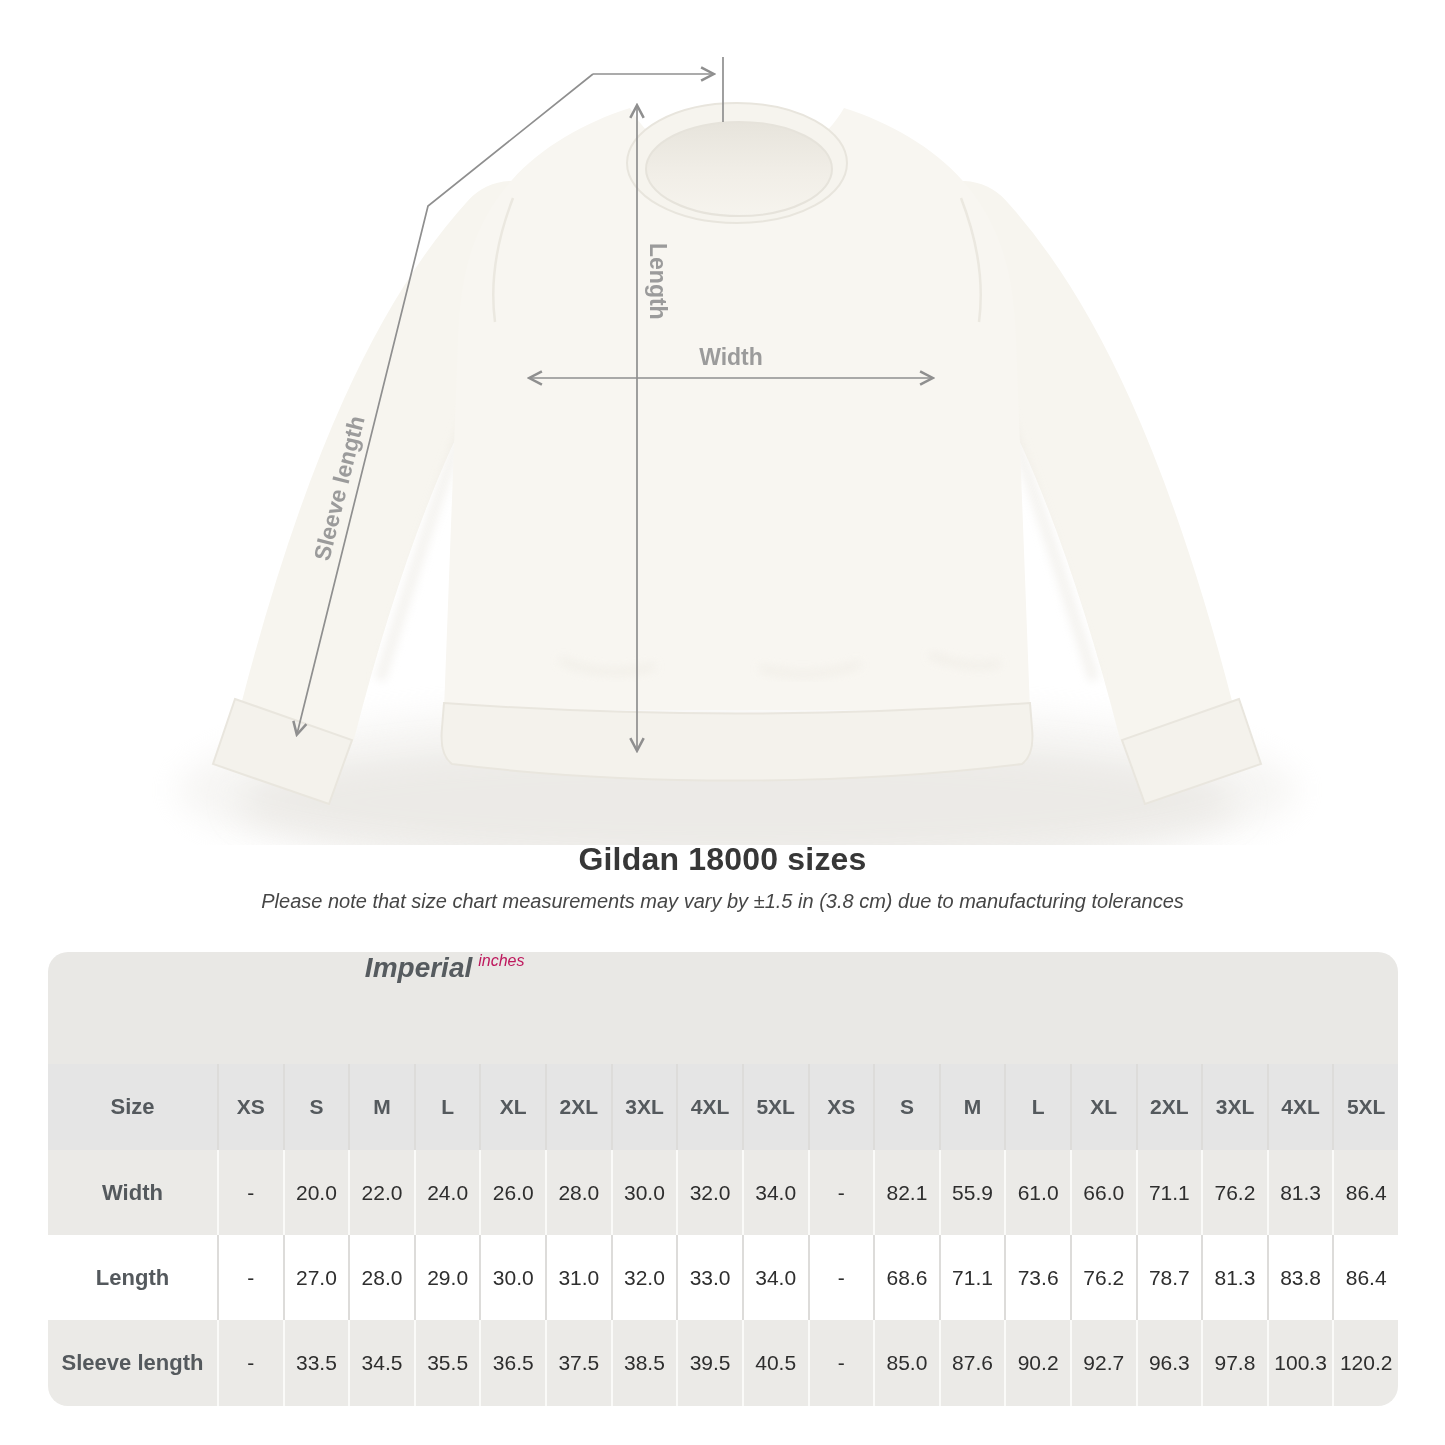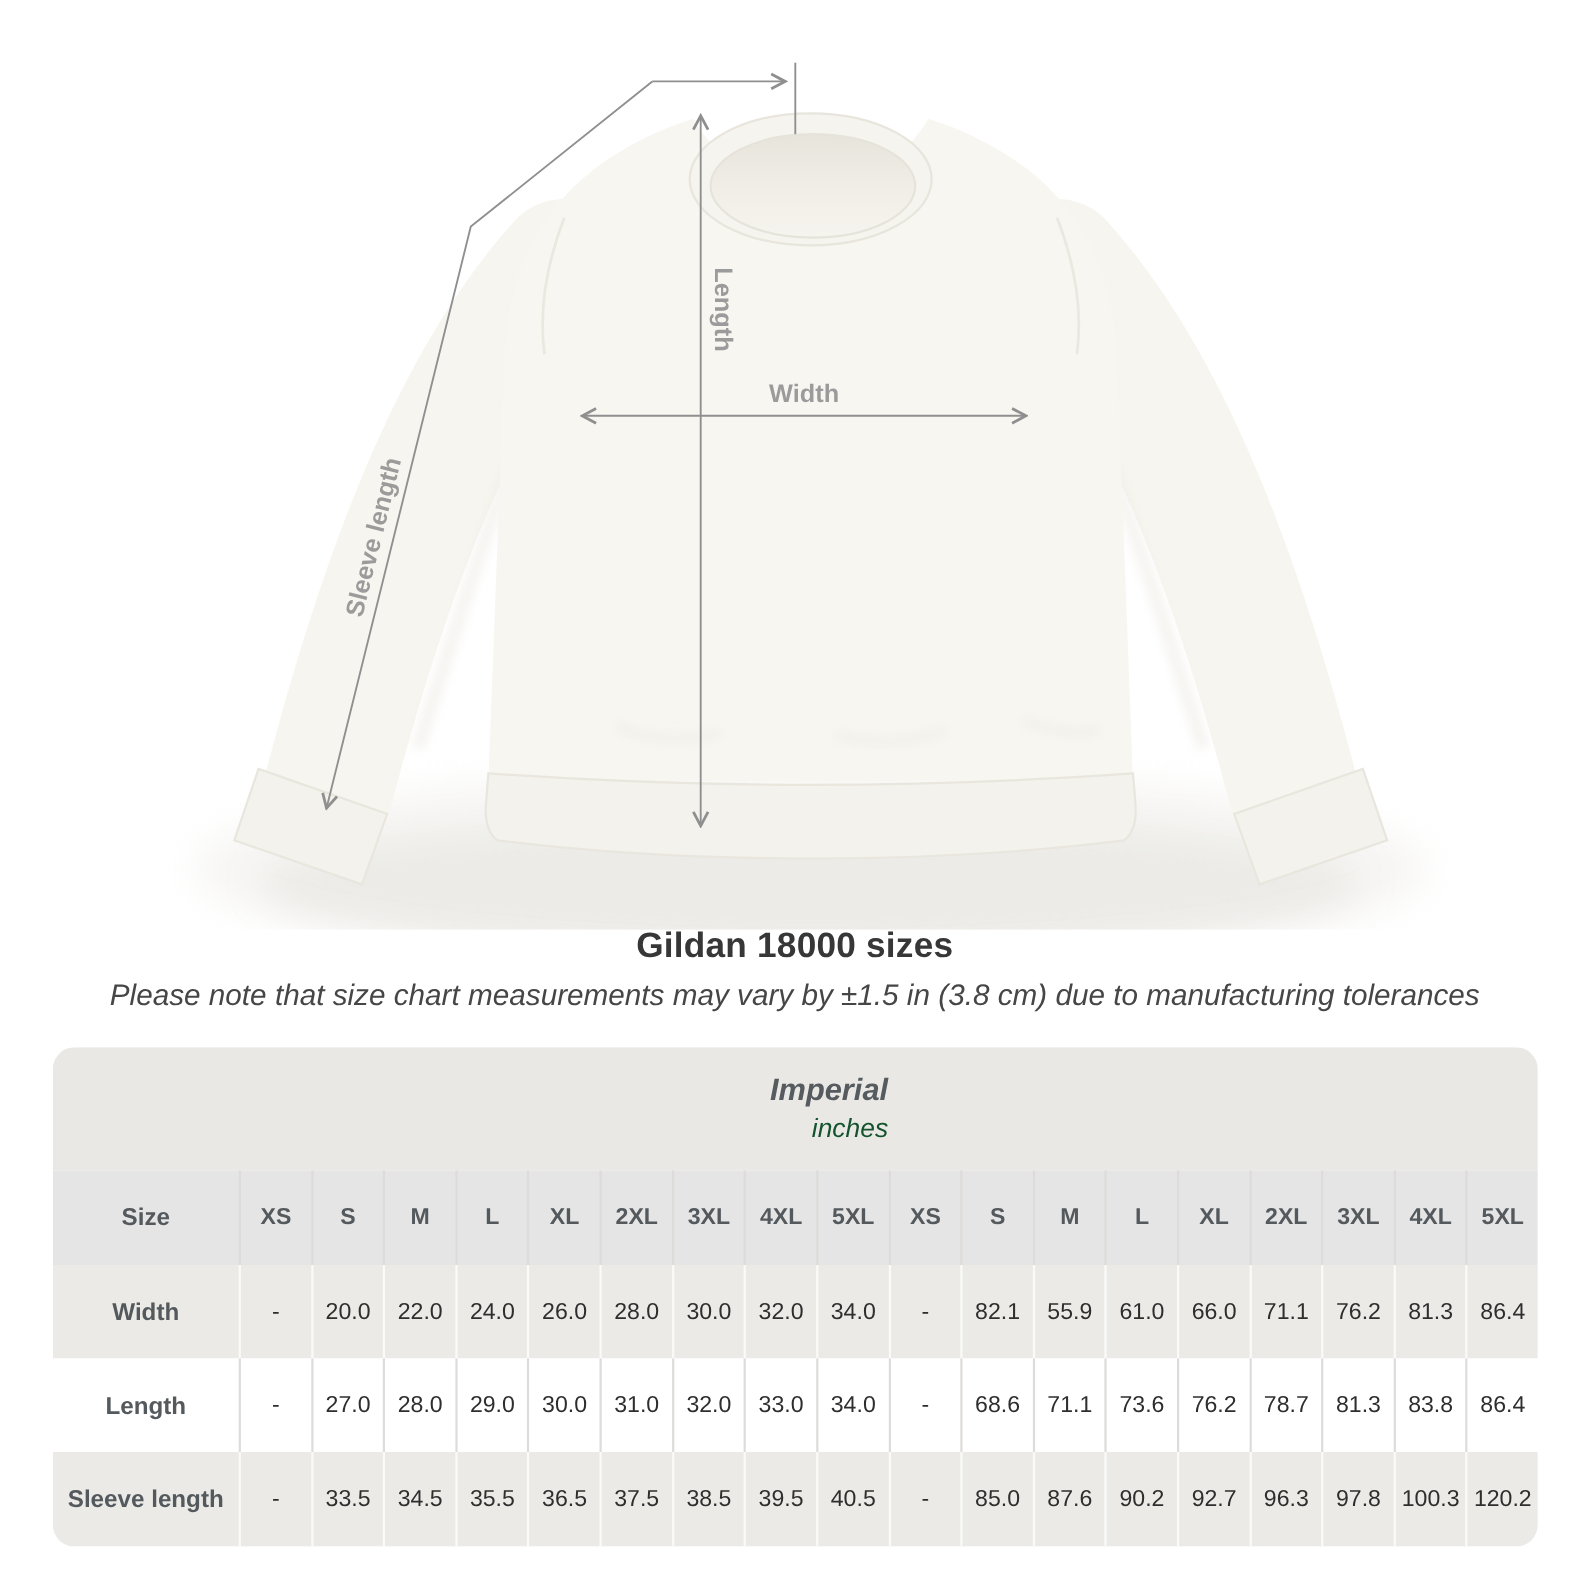--- a/index.html
+++ b/index.html
@@ -2,29 +2,29 @@
 <html><head>
 <meta charset="utf-8">
 <style>
   html,body{margin:0;padding:0;background:#fff;}
   .page{position:relative;width:1445px;height:1445px;background:#ffffff;overflow:hidden;
         font-family:"Liberation Sans","DejaVu Sans",sans-serif;}
   .diagram-svg{position:absolute;left:0;top:0;}
   .title{position:absolute;left:0;top:841px;width:100%;text-align:center;
          font-size:32px;font-weight:bold;color:#373737;letter-spacing:.2px;}
   .note{position:absolute;left:0;top:890px;width:100%;text-align:center;
-        font-style:italic;font-size:27px;color:#464646;}
+        font-style:italic;font-size:20px;color:#464646;}
   .size-table{position:absolute;left:48px;top:952px;width:1350px;height:454px;
               border-radius:20px;overflow:hidden;}
   .band{height:112px;background:#e9e8e5;display:flex;}
-  .band-half{display:flex;flex-direction:column;align-items:flex-end;justify-content:center;gap:6px;}
+  .band-half{display:flex;flex-direction:row;align-items:flex-start;justify-content:center;gap:6px;margin-left:17px;}
   .band-half.imperial{width:56.25%;}
   .band-half.metric{width:43.75%;}
   .band-name{font-size:28px;font-weight:bold;font-style:italic;color:#565b5f;}
-  .band-unit{font-size:24px;font-style:italic;color:#14532d;}
+  .band-unit{font-size:16px;font-style:italic;color:#be185d;}
   .trow{display:grid;grid-template-columns:169px repeat(18,1fr);align-items:stretch;}
   .trow.sizes{height:86px;background:#e5e5e5;}
   .trow.r-alt{height:85px;background:#ebeae7;}
   .trow.r-white{height:85px;background:#ffffff;}
   .trow.r-last{height:86px;background:#ebeae7;}
   .cell{display:flex;align-items:center;justify-content:center;text-align:center;
         font-size:21px;color:#2e2e2e;}
   .cell.hd{font-weight:bold;color:#54595d;}
   .cell.lbl{font-weight:bold;color:#54595d;font-size:22px;}
   .trow.sizes .cell + .cell, .trow.r-white .cell + .cell{border-left:2px solid #dddcda;}

